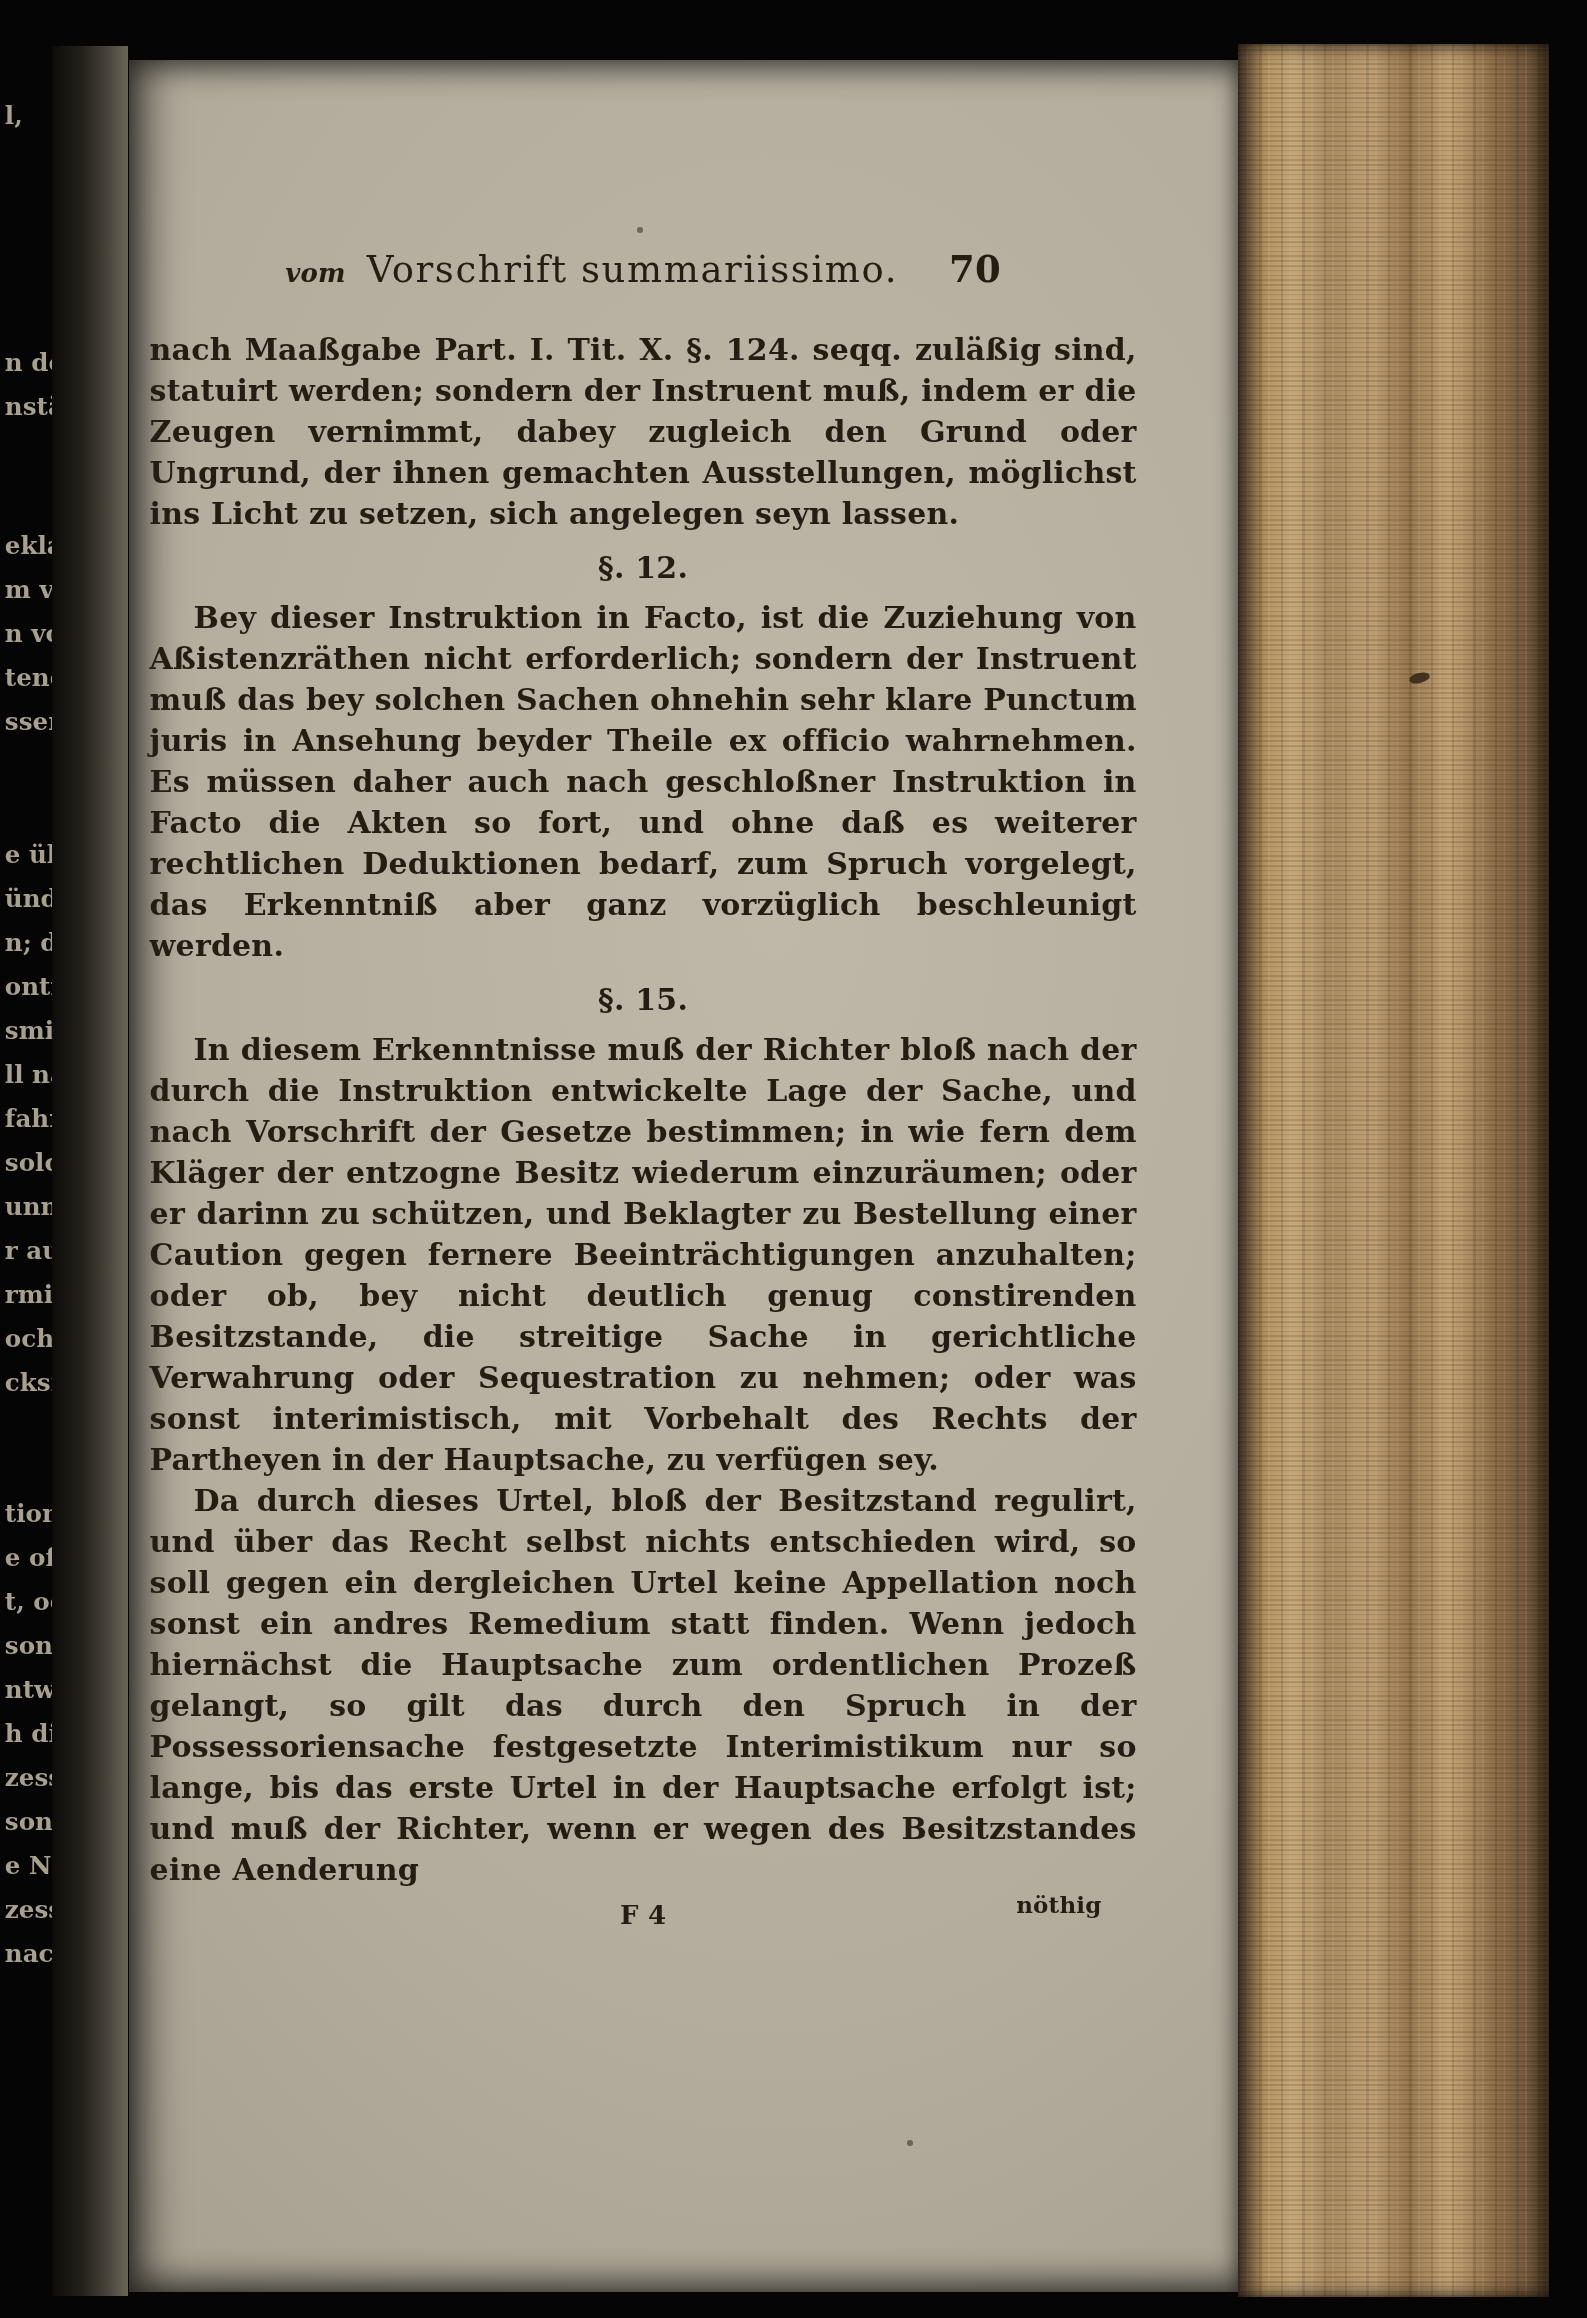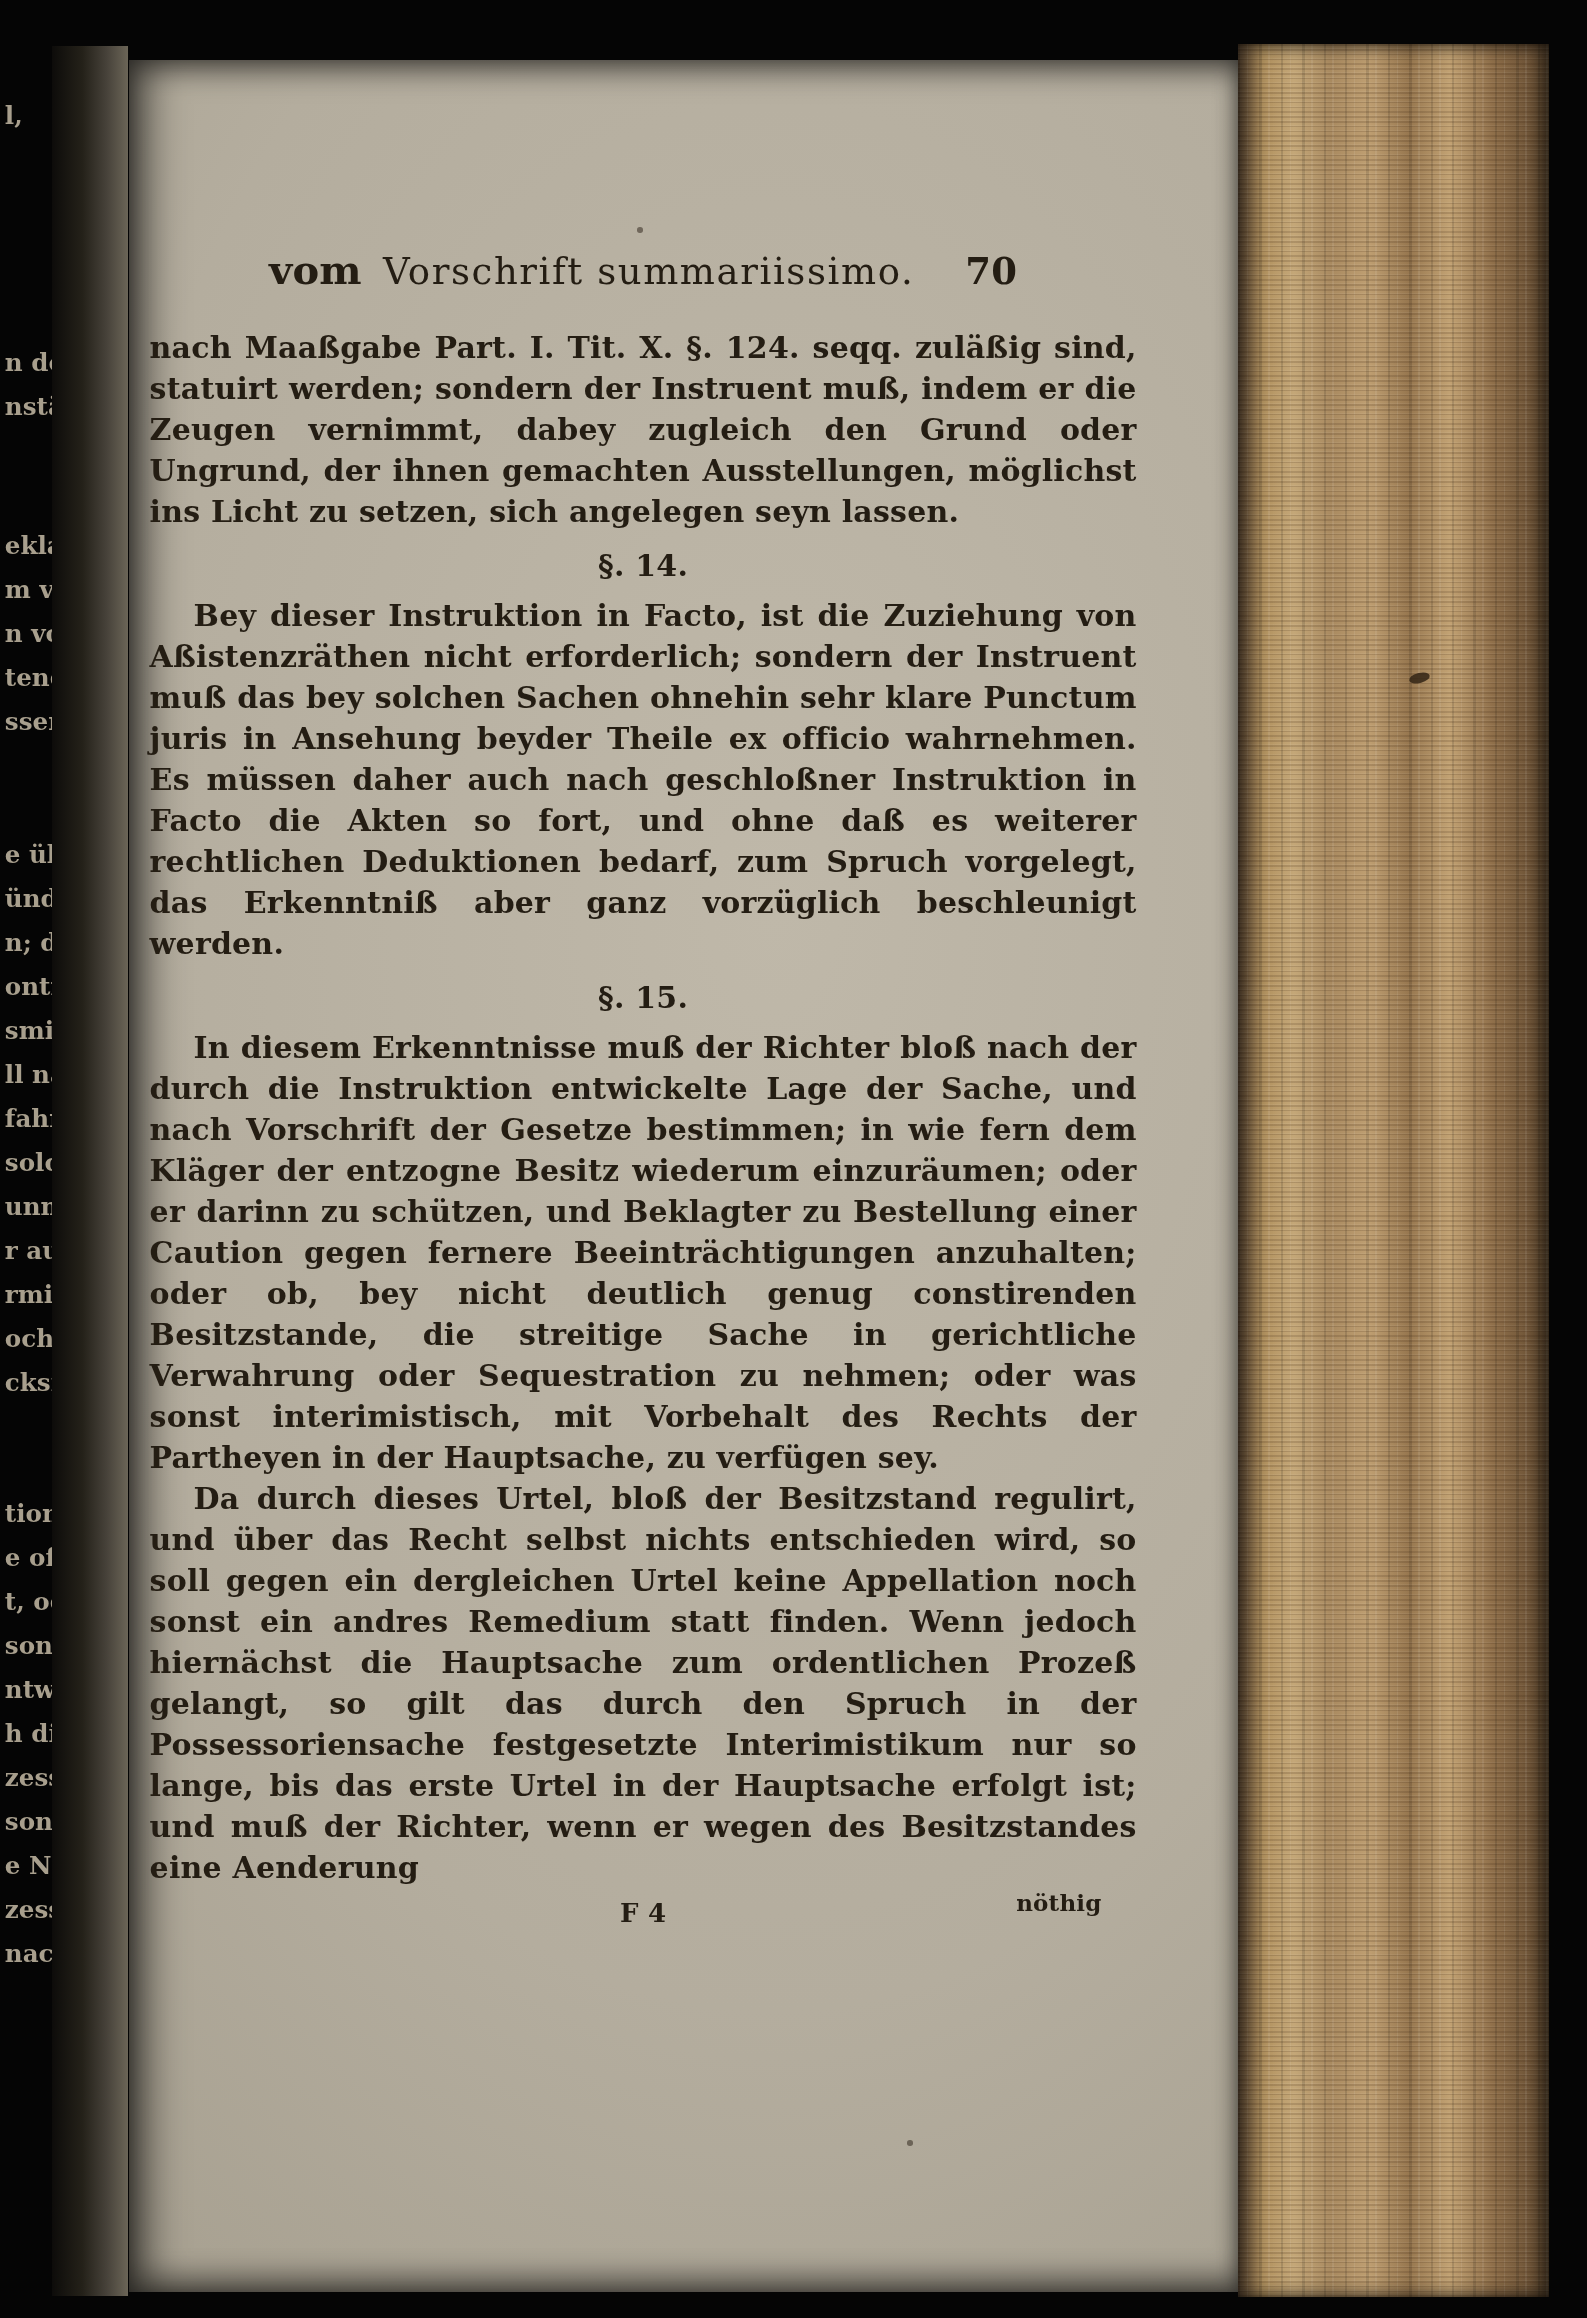--- a/index.html
+++ b/index.html
@@ -26,21 +26,21 @@
     background:radial-gradient(120% 95% at 58% 38%, #bfb8a9 0%, #b4ad9e 52%, #a49d8d 88%, #96907f 100%);
     box-shadow:inset 20.6px 0 37px rgba(0,0,0,.5),
                inset -3.2px 0 12.7px rgba(0,0,0,.18),
                inset 0 12.7px 22px rgba(0,0,0,.28),
                inset 0 -16px 27px rgba(0,0,0,.32);}
   .body-col{position:absolute;left:20.6px;top:189px;width:987px;
     color:#241d13;font-size:30px;line-height:41px;font-weight:700;
     text-align:justify;letter-spacing:0.2px;}
   .page-header{display:flex;justify-content:center;align-items:baseline;
     margin-bottom:35px;text-align:center;}
-  .t-fraktur{font-size:40px;font-weight:800;margin-right:21px;}
+  .t-fraktur{font-size:26px;font-weight:800;margin-right:21px;font-style:italic;}
   .t-latin{font-size:37px;font-weight:500;letter-spacing:1.6px;}
   .pagenum{font-size:37px;font-weight:800;margin-left:51px;}
   p.cont{margin:0;text-indent:0;}
   p.para{margin:0;text-indent:44px;}
   .sec{ text-align:center;font-size:30px;margin:12.7px 0 9.5px;text-indent:0;font-weight:700;}
   .footer-line{position:relative;height:48px;margin-top:4.8px;}
   .signature{position:absolute;left:50%;transform:translateX(-50%);font-size:26px;}
   .catchword{position:absolute;right:35px;top:-11px;font-size:23px;}
   
   .fore-edge{position:absolute;left:1238px;top:44px;width:311px;height:2253px;
@@ -113,21 +113,21 @@
 
     <div class="body-col">
       <div class="page-header">
         <span class="t-fraktur">vom</span>
         <span class="t-latin">Vorschrift summariissimo.</span>
         <span class="pagenum">70</span>
       </div>
 
       <p class="cont">nach Maaßgabe Part. I. Tit. X. §. 124. seqq. zuläßig sind, statuirt werden; sondern der Instruent muß, indem er die Zeugen vernimmt, dabey zugleich den Grund oder Ungrund, der ihnen gemachten Ausstellungen, möglichst ins Licht zu setzen, sich angelegen seyn lassen.</p>
 
-      <div class="sec">§. 14.</div>
+      <div class="sec">§. 12.</div>
       <p class="para">Bey dieser Instruktion in Facto, ist die Zuziehung von Aßistenzräthen nicht erforderlich; sondern der Instruent muß das bey solchen Sachen ohnehin sehr klare Punctum juris in Ansehung beyder Theile ex officio wahrnehmen. Es müssen daher auch nach geschloßner Instruktion in Facto die Akten so fort, und ohne daß es weiterer rechtlichen Deduktionen bedarf, zum Spruch vorgelegt, das Erkenntniß aber ganz vorzüglich beschleunigt werden.</p>
 
       <div class="sec">§. 15.</div>
       <p class="para">In diesem Erkenntnisse muß der Richter bloß nach der durch die Instruktion entwickelte Lage der Sache, und nach Vorschrift der Gesetze bestimmen; in wie fern dem Kläger der entzogne Besitz wiederum einzuräumen; oder er darinn zu schützen, und Beklagter zu Bestellung einer Caution gegen fernere Beeinträchtigungen anzuhalten; oder ob, bey nicht deutlich genug constirenden Besitzstande, die streitige Sache in gerichtliche Verwahrung oder Sequestration zu nehmen; oder was sonst interimistisch, mit Vorbehalt des Rechts der Partheyen in der Hauptsache, zu verfügen sey.</p>
 
       <p class="para">Da durch dieses Urtel, bloß der Besitzstand regulirt, und über das Recht selbst nichts entschieden wird, so soll gegen ein dergleichen Urtel keine Appellation noch sonst ein andres Remedium statt finden. Wenn jedoch hiernächst die Hauptsache zum ordentlichen Prozeß gelangt, so gilt das durch den Spruch in der Possessoriensache festgesetzte Interimistikum nur so lange, bis das erste Urtel in der Hauptsache erfolgt ist; und muß der Richter, wenn er wegen des Besitzstandes eine Aenderung</p>
 
       <div class="footer-line">
         <span class="signature">F 4</span>
         <span class="catchword">nöthig</span>

